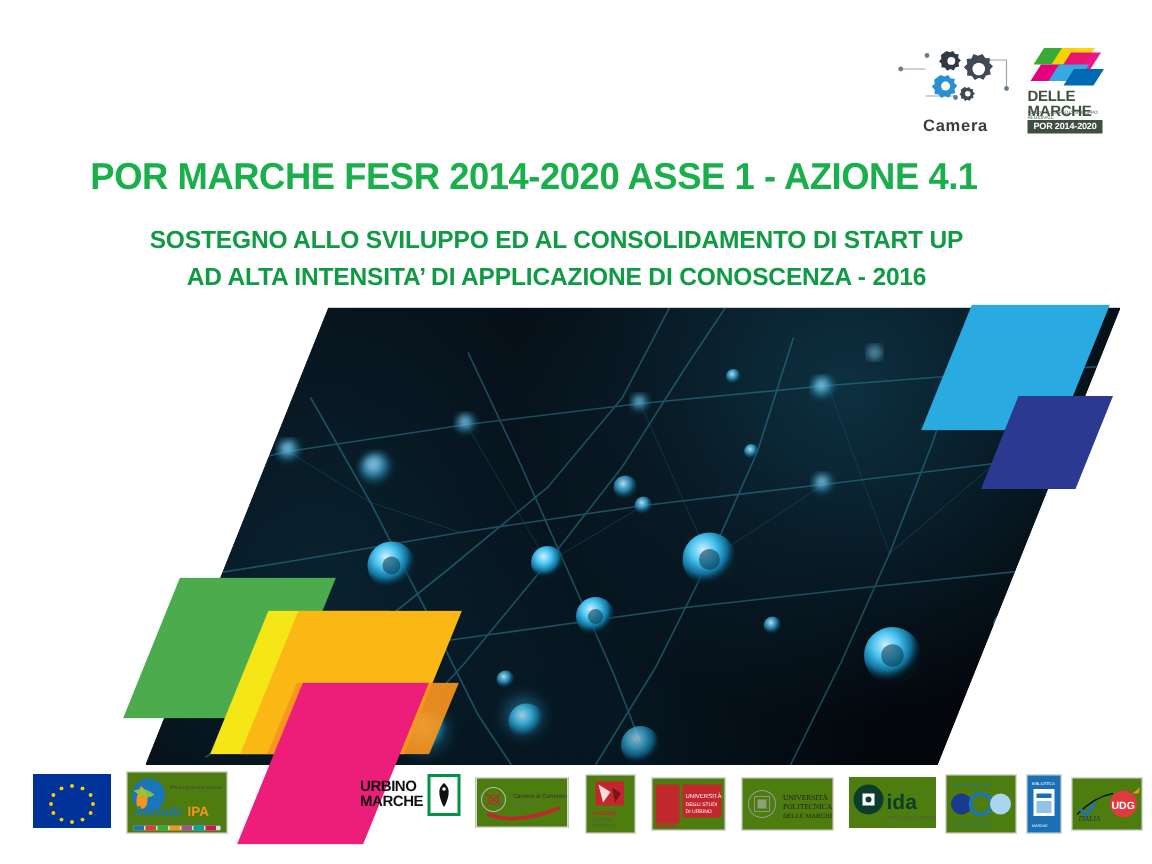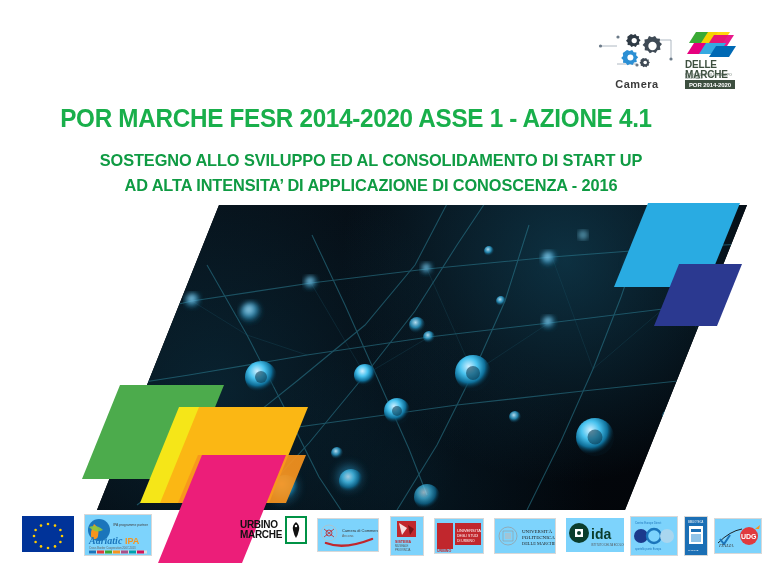--- a/index.html
+++ b/index.html
@@ -127,21 +127,21 @@
     background:#ec1e79;
     clip-path:polygon(44px 0,128px 0,84px 108px,0 108px);
   }
 
   
   .footer{
     position:absolute;left:0;top:506px;width:768px;height:56px;
     display:flex;align-items:center;
   }
   .logo{
-    background:#7dd3fc;border:1px solid #d8d8d8;
+    background:#4d7c0f;border:1px solid #d8d8d8;
     display:flex;align-items:center;justify-content:center;
     box-sizing:border-box;position:relative;overflow:hidden;
   }
   .logo.noborder{border:none;justify-content:flex-end;}
   .rm{
     position:absolute;left:240px;top:10px;
     display:flex;align-items:center;gap:3px;
   }
   .rm-txt{font-size:10px;font-weight:700;color:#111;line-height:10px;letter-spacing:-0.3px;}
   .rm-badge{width:18px;height:24px;background:#fff;border:2px solid #009245;display:flex;align-items:center;justify-content:center;}

